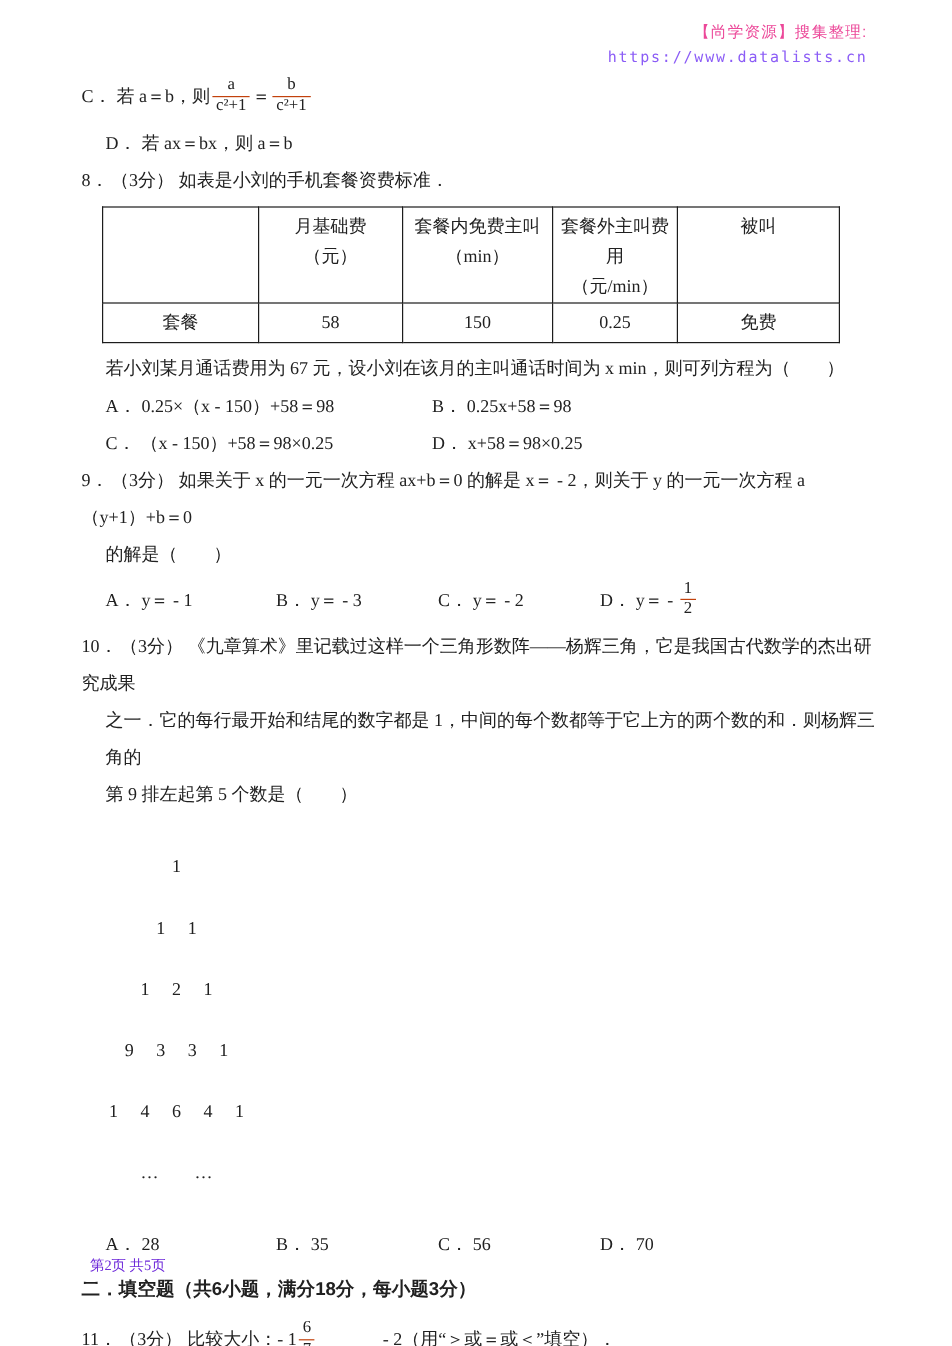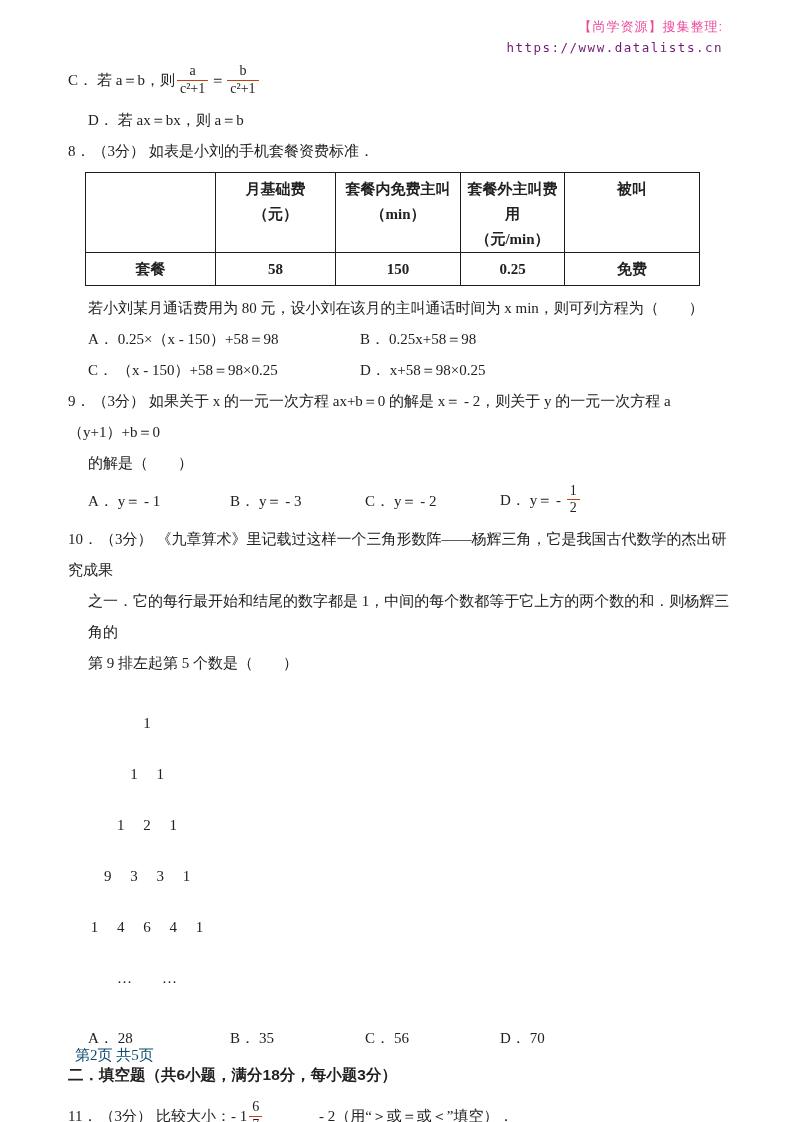--- a/index.html
+++ b/index.html
@@ -5,21 +5,21 @@
   * { margin:0; padding:0; box-sizing:border-box; }
   html,body { background:#ffffff; }
   .page {
     position:relative; width:793px; height:1122px; margin:0 auto;
     background:#ffffff; overflow:hidden;
     font-family:"Liberation Serif","DejaVu Serif",serif;
     color:#212121; font-size:15px;
   }
   .watermark { position:absolute; top:18px; right:70px; text-align:right; }
   .wm1 { font-family:"Liberation Sans","DejaVu Sans",sans-serif; font-size:13px; color:#ec4899; letter-spacing:1px; }
-  .wm2 { font-family:"DejaVu Sans Mono","Liberation Mono",monospace; font-size:12.5px; color:#701a75; letter-spacing:1.5px; margin-top:4px; }
+  .wm2 { font-family:"DejaVu Sans Mono","Liberation Mono",monospace; font-size:12.5px; color:#8b5cf6; letter-spacing:1.5px; margin-top:4px; }
   .content { position:absolute; left:68px; top:58px; width:664px; line-height:31px; }
   .line { }
   .indent { padding-left:20px; }
   .tall { line-height:1.25; padding:5px 0 4px; }
   .olab { margin-right:4px; }
   .qnum { margin-right:2px; }
   .score { margin-right:4px; }
   .frac { display:inline-block; vertical-align:middle; text-align:center; line-height:1.2; font-size:14px; margin:0 2px 3px 2px; }
   .frac .fnum { display:block; padding:0 3px; }
   .frac .fden { display:block; border-top:1px solid #c2410c; padding:0 3px; }
@@ -27,32 +27,32 @@
   .optrow .ocell { flex:0 0 auto; }
   .optrow.two .ocell:nth-child(1) { width:272px; }
   .optrow.two .ocell:nth-child(2) { width:auto; }
   .optrow.four .ocell:nth-child(1) { width:142px; }
   .optrow.four .ocell:nth-child(2) { width:135px; }
   .optrow.four .ocell:nth-child(3) { width:135px; }
   .optrow.four .ocell:nth-child(4) { width:auto; }
   .opttall { align-items:center; line-height:1.25; padding-top:4px; padding-bottom:4px; }
   table.plan { border-collapse:collapse; margin:5px 0 7px 17px; table-layout:fixed; }
   table.plan th, table.plan td {
-    border:1.4px solid #1c1c1c; text-align:center; font-weight:bold; font-size:15px; padding:0 2px;
+    border:1.4px solid #1c1c1c; text-align:center; font-weight:normal; font-size:15px; padding:0 2px;
   }
   table.plan th { height:57px; vertical-align:top; padding-top:4px; line-height:25px; }
   table.plan td { height:32px; line-height:32px; }
   .c1 { width:130px; } .c2 { width:120px; } .c3 { width:125px; } .c4 { width:104px; } .c5 { width:135px; }
   .triangle { margin:2px 0 2px 12px; width:134px; text-align:center; white-space:pre; line-height:17px; font-size:15px; }
   .sec {
     font-family:"Liberation Sans","DejaVu Sans",sans-serif;
     font-weight:bold; font-size:15.5px; line-height:30px; margin:6px 0 4px;
   }
   .blank { margin:0 3px; letter-spacing:0; }
-  .footer { position:absolute; left:75px; top:1046px; font-size:15px; color:#0c4a6e;text-align:right; }
+  .footer { position:absolute; left:75px; top:1046px; font-size:12px; color:#6d28d9;text-align:right; }
 </style>
 </head>
 <body>
 
 <div class="page">
 
   <div class="watermark">
     <div class="wm1">【尚学资源】搜集整理:</div>
     <div class="wm2">https://www.datalists.cn</div>
   </div>
@@ -93,21 +93,21 @@
       <tr>
         <td>套餐</td>
         <td>58</td>
         <td>150</td>
         <td>0.25</td>
         <td>免费</td>
       </tr>
     </tbody>
       </table>
 
-    <div class="line indent">若小刘某月通话费用为 80 元，设小刘在该月的主叫通话时间为 x min，则可列方程为（　　）</div>
+    <div class="line indent">若小刘某月通话费用为 67 元，设小刘在该月的主叫通话时间为 x min，则可列方程为（　　）</div>
 
     <div class="optrow two">
       <span class="ocell"><span class="olab">A．</span><span>0.25×（x - 150）+58＝98</span></span>
       <span class="ocell"><span class="olab">B．</span><span>0.25x+58＝98</span></span>
     </div>
     <div class="optrow two">
       <span class="ocell"><span class="olab">C．</span><span>（x - 150）+58＝98×0.25</span></span>
       <span class="ocell"><span class="olab">D．</span><span>x+58＝98×0.25</span></span>
     </div>
 

